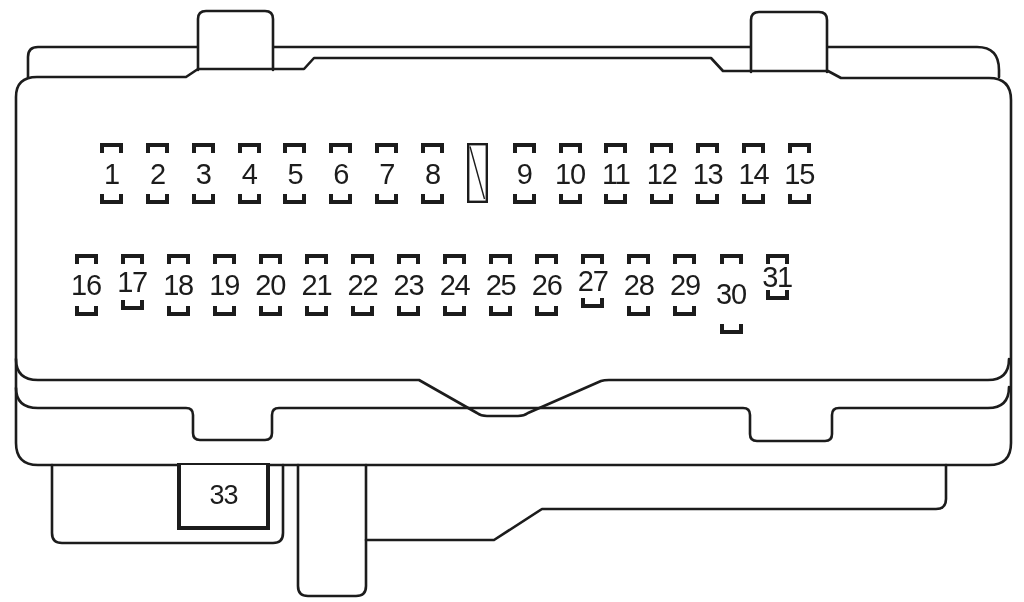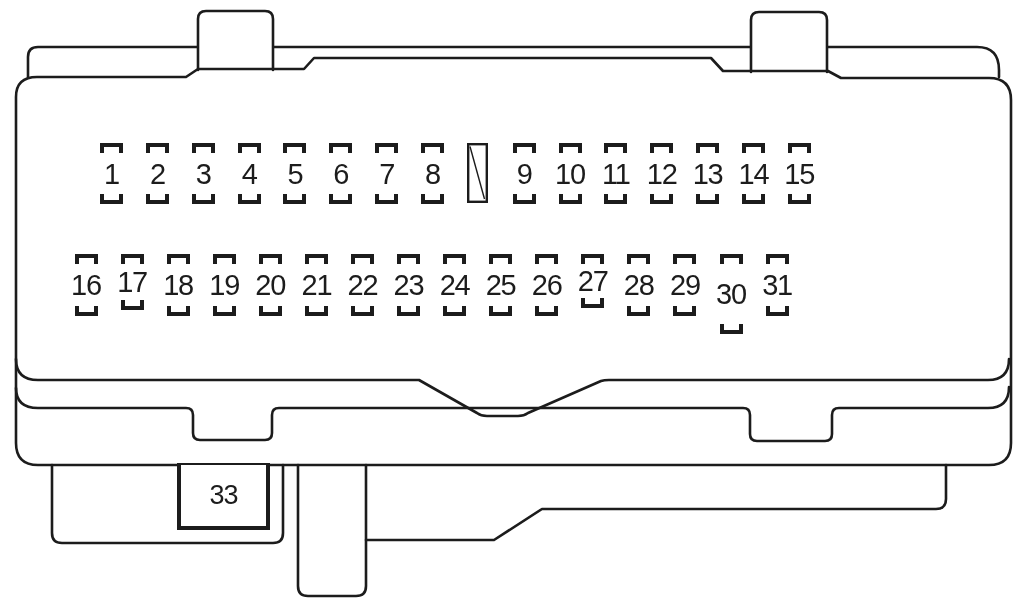--- a/index.html
+++ b/index.html
@@ -213,21 +213,21 @@
       <div class="fuse-slot" style="left: 673.4px; top: 254px; height: 62px;">
         <span class="bracket top"></span>
         <span class="fuse-num">29</span>
         <span class="bracket bot"></span>
       </div>
       <div class="fuse-slot" style="left: 719.5px; top: 254px; height: 80px;">
         <span class="bracket top"></span>
         <span class="fuse-num">30</span>
         <span class="bracket bot"></span>
       </div>
-      <div class="fuse-slot" style="left: 765.6px; top: 254px; height: 62px;">
+      <div class="fuse-slot" style="left: 765.6px; top: 254px; height: 46px;">
         <span class="bracket top"></span>
         <span class="fuse-num">31</span>
         <span class="bracket bot"></span>
       </div>
     </div>
 
   <div class="relay-box" id="relay-box-33">
     <span>33</span>
   </div>
 

